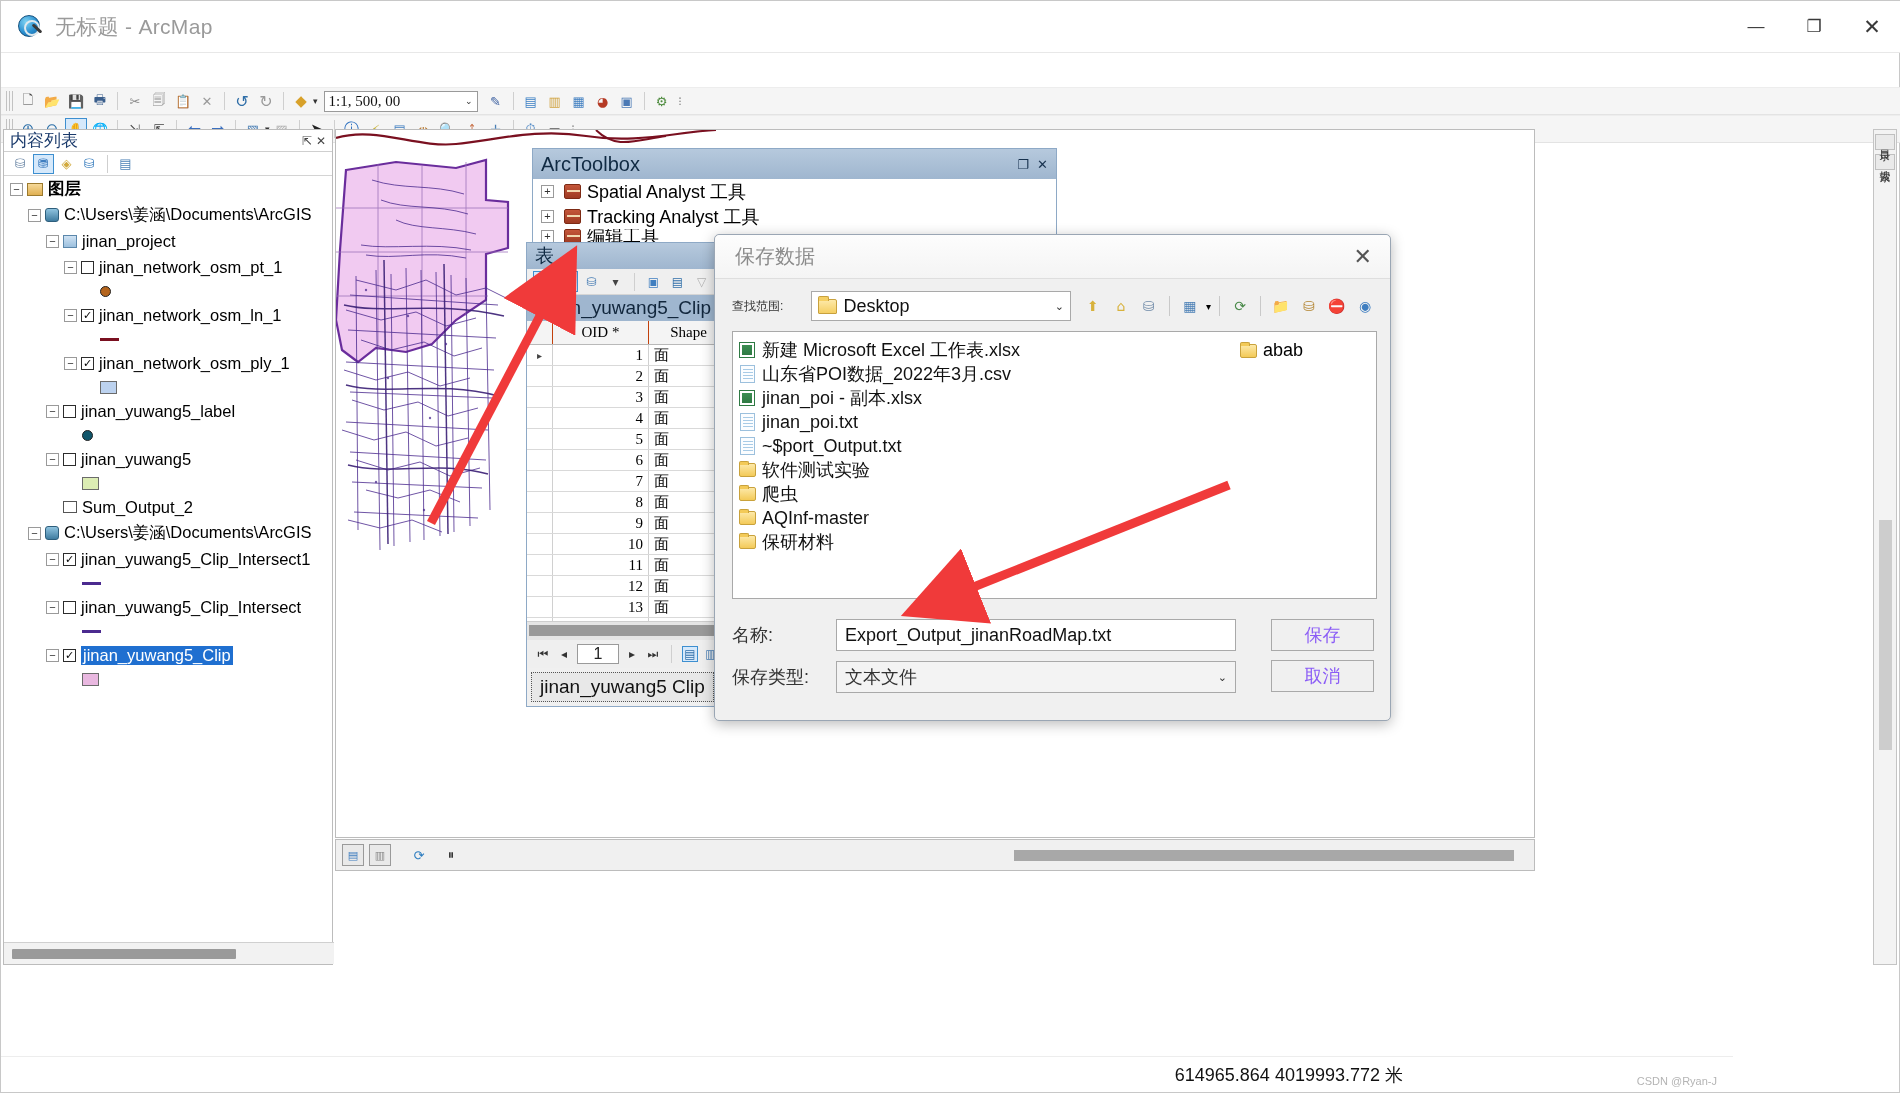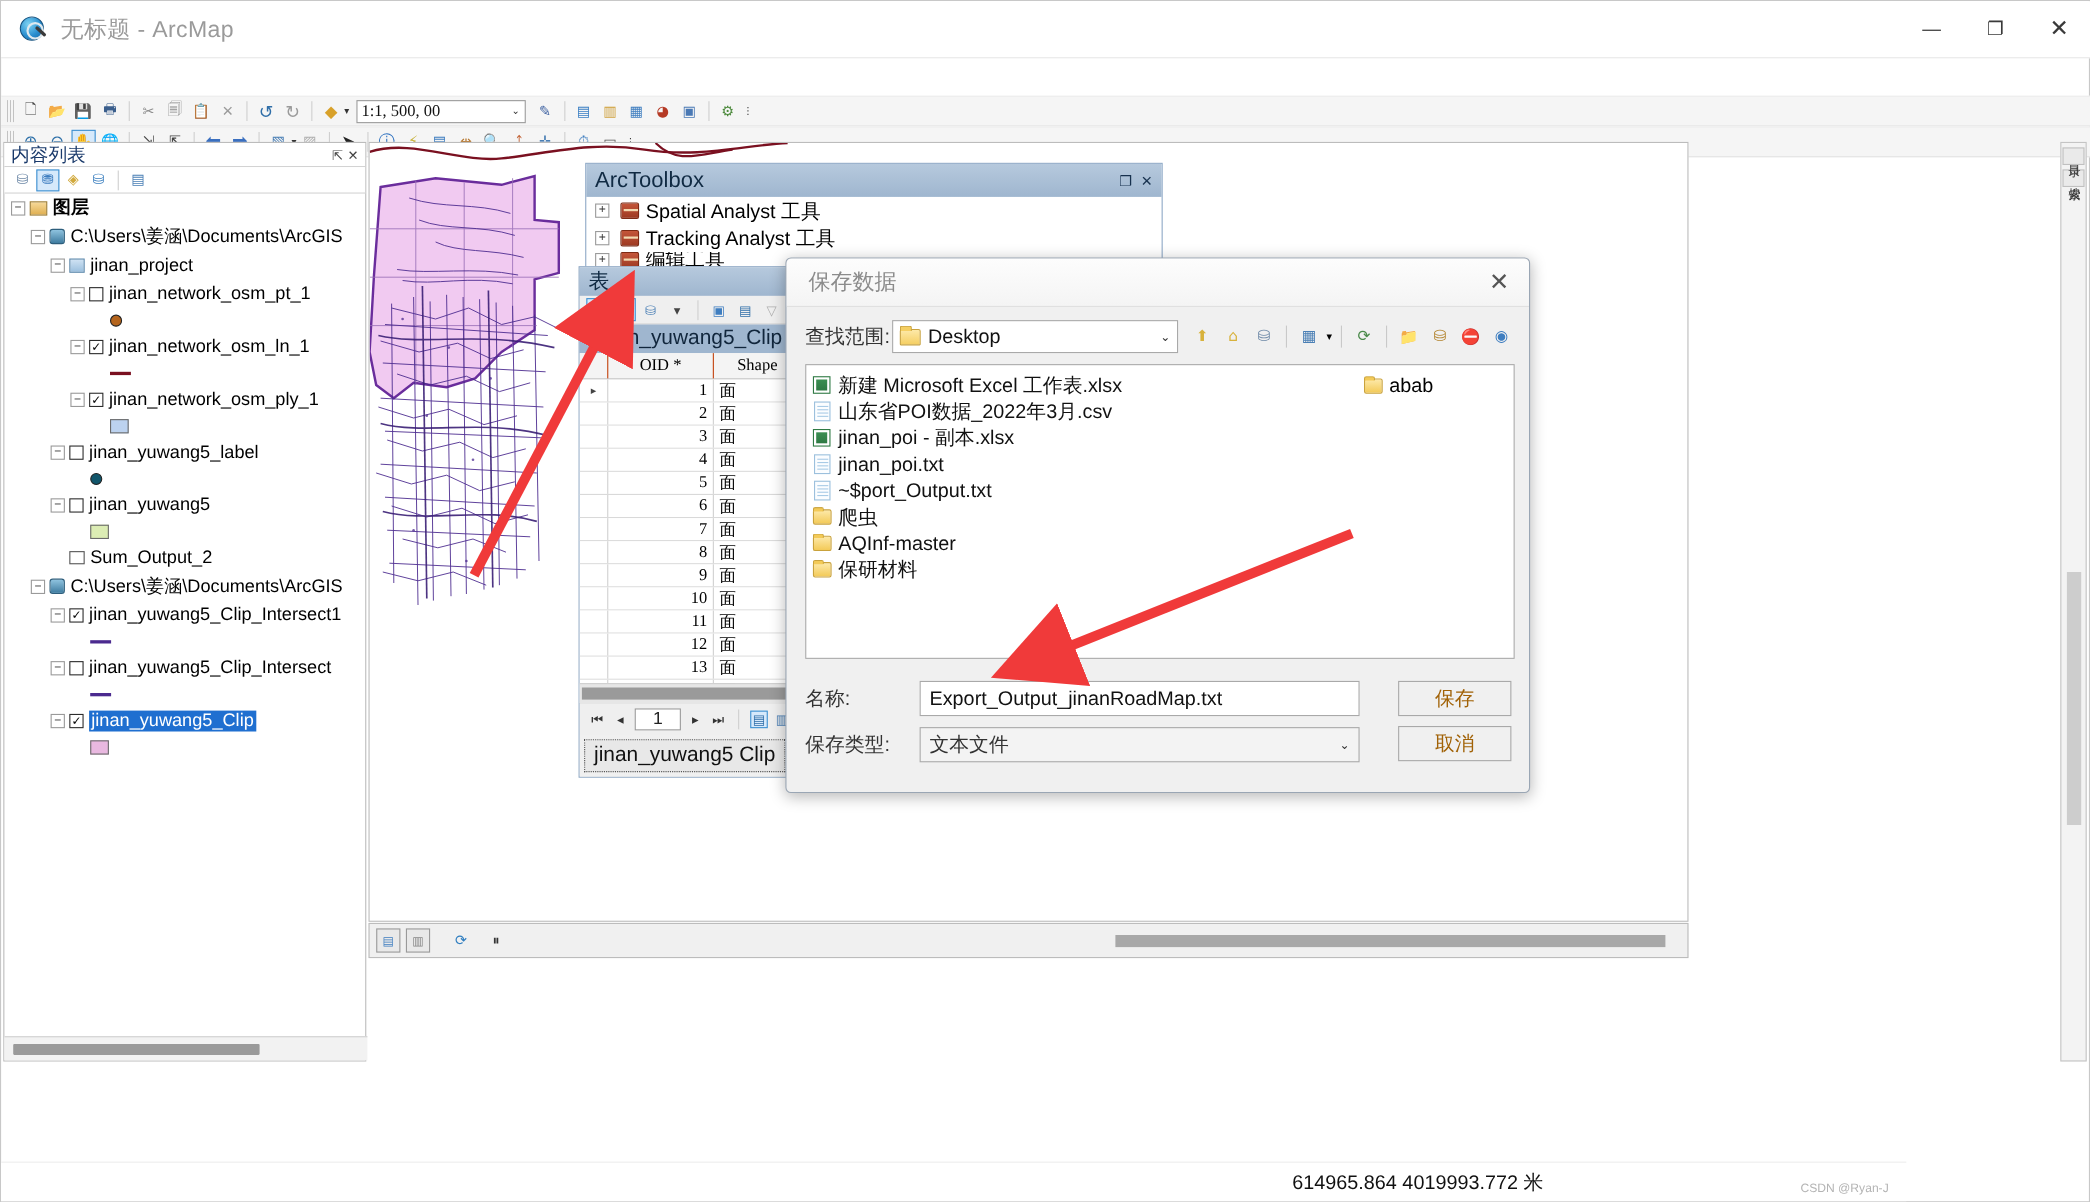--- a/index.html
+++ b/index.html
@@ -232,21 +232,21 @@
   .dlg-title{
     height:44px; background:linear-gradient(#fdfdfd,#f4f4f4);
     border-bottom:1px solid #dedede; border-radius:5px 5px 0 0;
     display:flex;align-items:center;padding-left:20px; font-size:20px;color:#8b8b8b;
   }
   .dlg-close{ margin-left:auto;margin-right:18px;font-size:22px;color:#555;}
   .lookin{
     position:absolute;left:17px;top:52px;width:645px;height:38px;
     display:flex;align-items:center;
   }
-  .lookin-lbl{ font-size:18px;color:#333;width:104px; }
+  .lookin-lbl{ font-size:12px;color:#333;width:104px; }
   .combo{
     width:340px;height:30px;background:#fff;border:1px solid #a9a9a9;
     display:flex;align-items:center;padding:0 6px;font-size:18px;color:#111;
   }
   .folder{
     width:19px;height:15px;margin-right:7px;flex:none;border-radius:2px 2px 1px 1px;
     background:linear-gradient(#fde9a9,#f5cf63); border:1px solid #c8a13d;
     position:relative;
   }
   .folder:before{content:"";position:absolute;left:-1px;top:-4px;width:9px;height:4px;
@@ -289,21 +289,21 @@
     display:flex;align-items:center;padding:0 8px;font-size:18px;color:#111;
   }
   .selinput{
     width:400px;height:32px;background:#f3f3f3;border:1px solid #a9a9a9;
     display:flex;align-items:center;padding:0 8px;font-size:18px;color:#333;
     font-family:"Liberation Serif", serif;
   }
   .selinput .ca{ margin-left:auto;font-size:11px;color:#333;}
   .dbtn{
     position:absolute;width:103px;height:32px;background:#f0f0f0;border:1px solid #a9a9a9;
-    display:flex;align-items:center;justify-content:center;font-size:18px;color:#a16207;
+    display:flex;align-items:center;justify-content:center;font-size:18px;color:#8b5cf6;
   }
   .dbtn.save{ left:556px; top:384px; }
   .dbtn.cancel{ left:556px; top:425px; }
 
   
   svg.overlay{ position:absolute; left:0; top:0; width:1900px;height:1093px; pointer-events:none;}
 </style>
 </head>
 <body>
 
@@ -796,20 +796,26 @@
         <div class="file-row">
           <span class="fi">
             <span class="fi-doc"></span>
           </span>
           <span>~$port_Output.txt</span>
         </div>
         <div class="file-row">
           <span class="fi">
             <span class="fi-fold"></span>
           </span>
+          <span>软件测试实验</span>
+        </div>
+        <div class="file-row">
+          <span class="fi">
+            <span class="fi-fold"></span>
+          </span>
           <span>爬虫</span>
         </div>
         <div class="file-row">
           <span class="fi">
             <span class="fi-fold"></span>
           </span>
           <span>AQInf-master</span>
         </div>
         <div class="file-row">
           <span class="fi">

